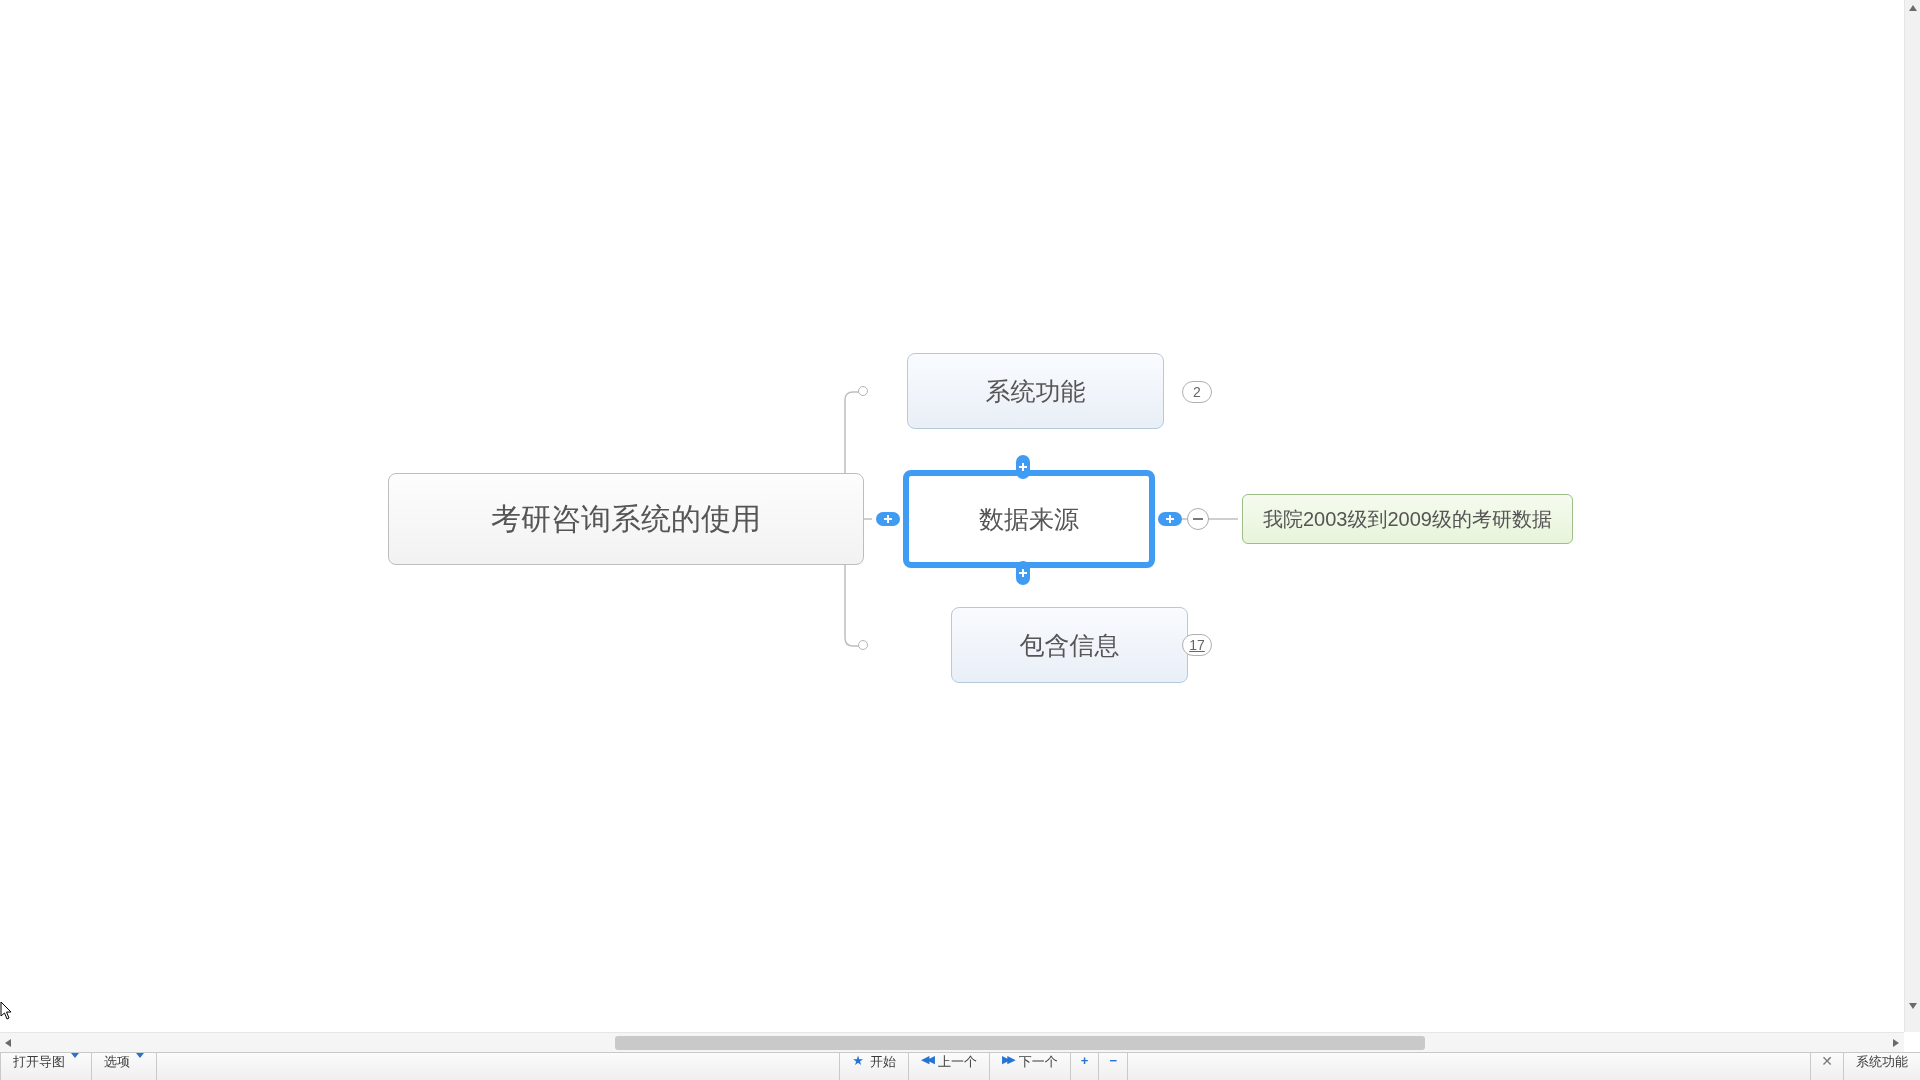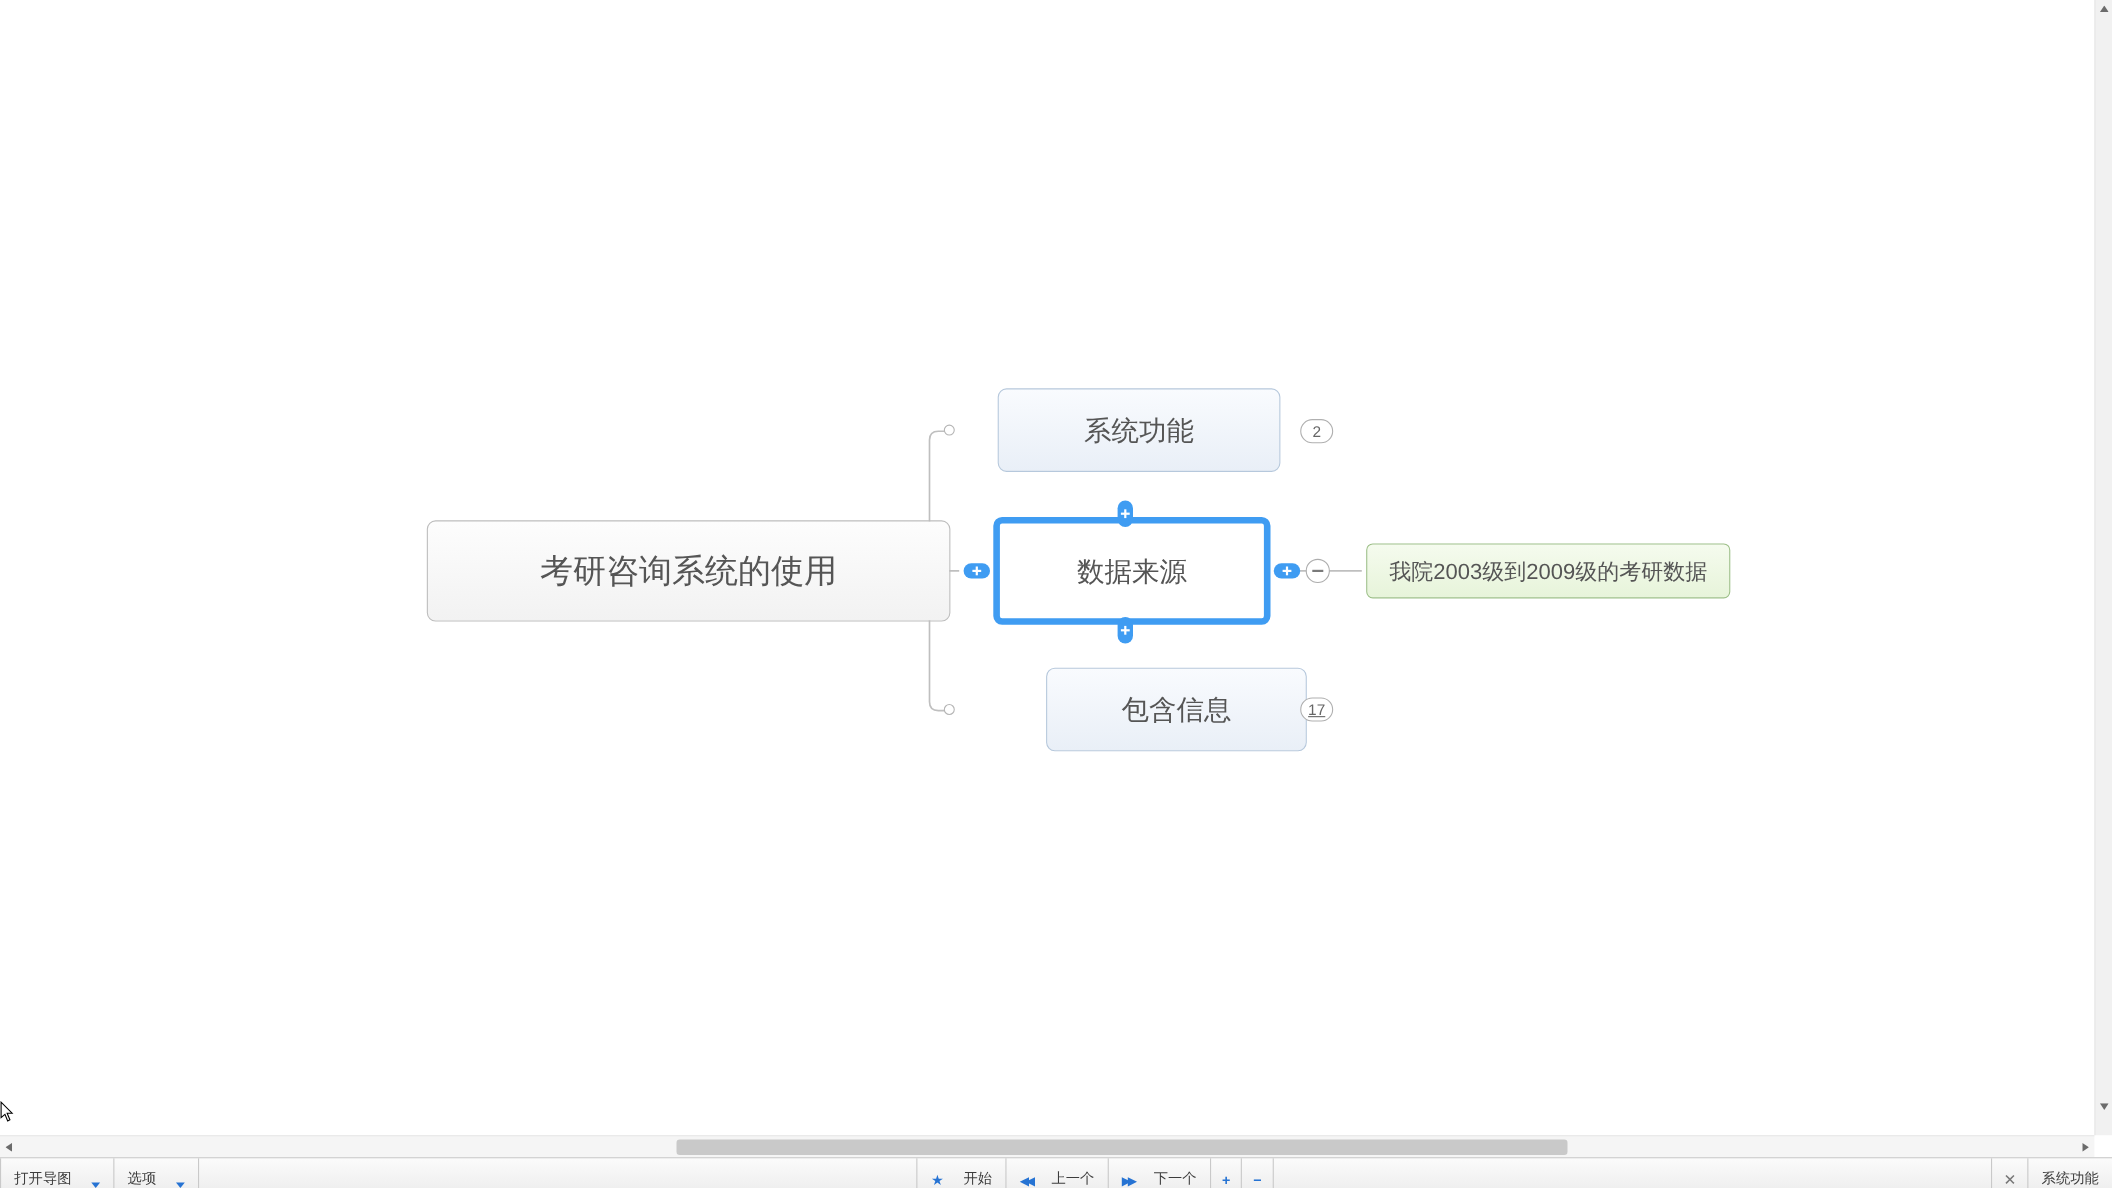--- a/index.html
+++ b/index.html
@@ -168,22 +168,22 @@
     background: linear-gradient(#fbfbfb, #efefef);
     border-top: 1px solid #c9c9c9;
     display: flex;
     align-items: stretch;
     font-size: 13px;
     color: #3c3c3c;
   }
   .tb-group { display: flex; align-items: stretch; }
   .tb-btn {
     display: flex;
-    align-items: flex-end;
-    gap: 18px;
+    align-items: flex-start;
+    gap: 6px;
     padding: 0 12px;
     border-right: 1px solid #c9c9c9;
     cursor: pointer;
     white-space: nowrap;
   }
   .tb-btn:first-child { border-left: 1px solid #c9c9c9; }
   .tb-spacer { flex: 1; }
   .tri-down {
     width: 0; height: 0;
     border-left: 4px solid transparent;

